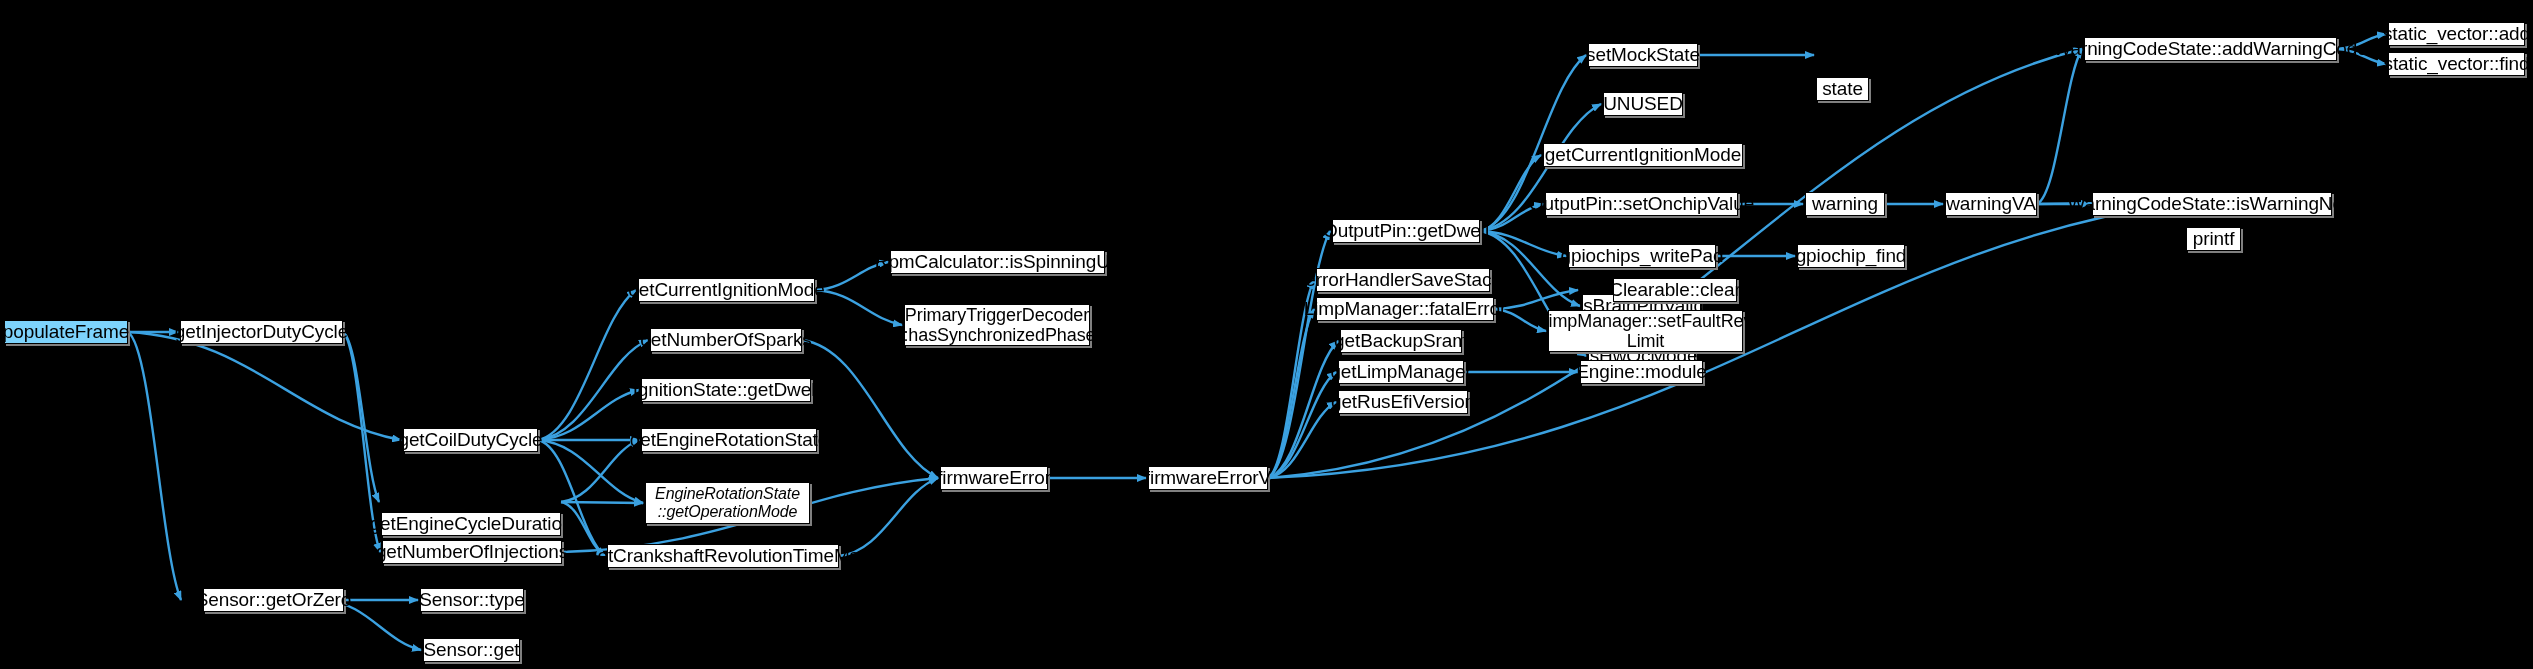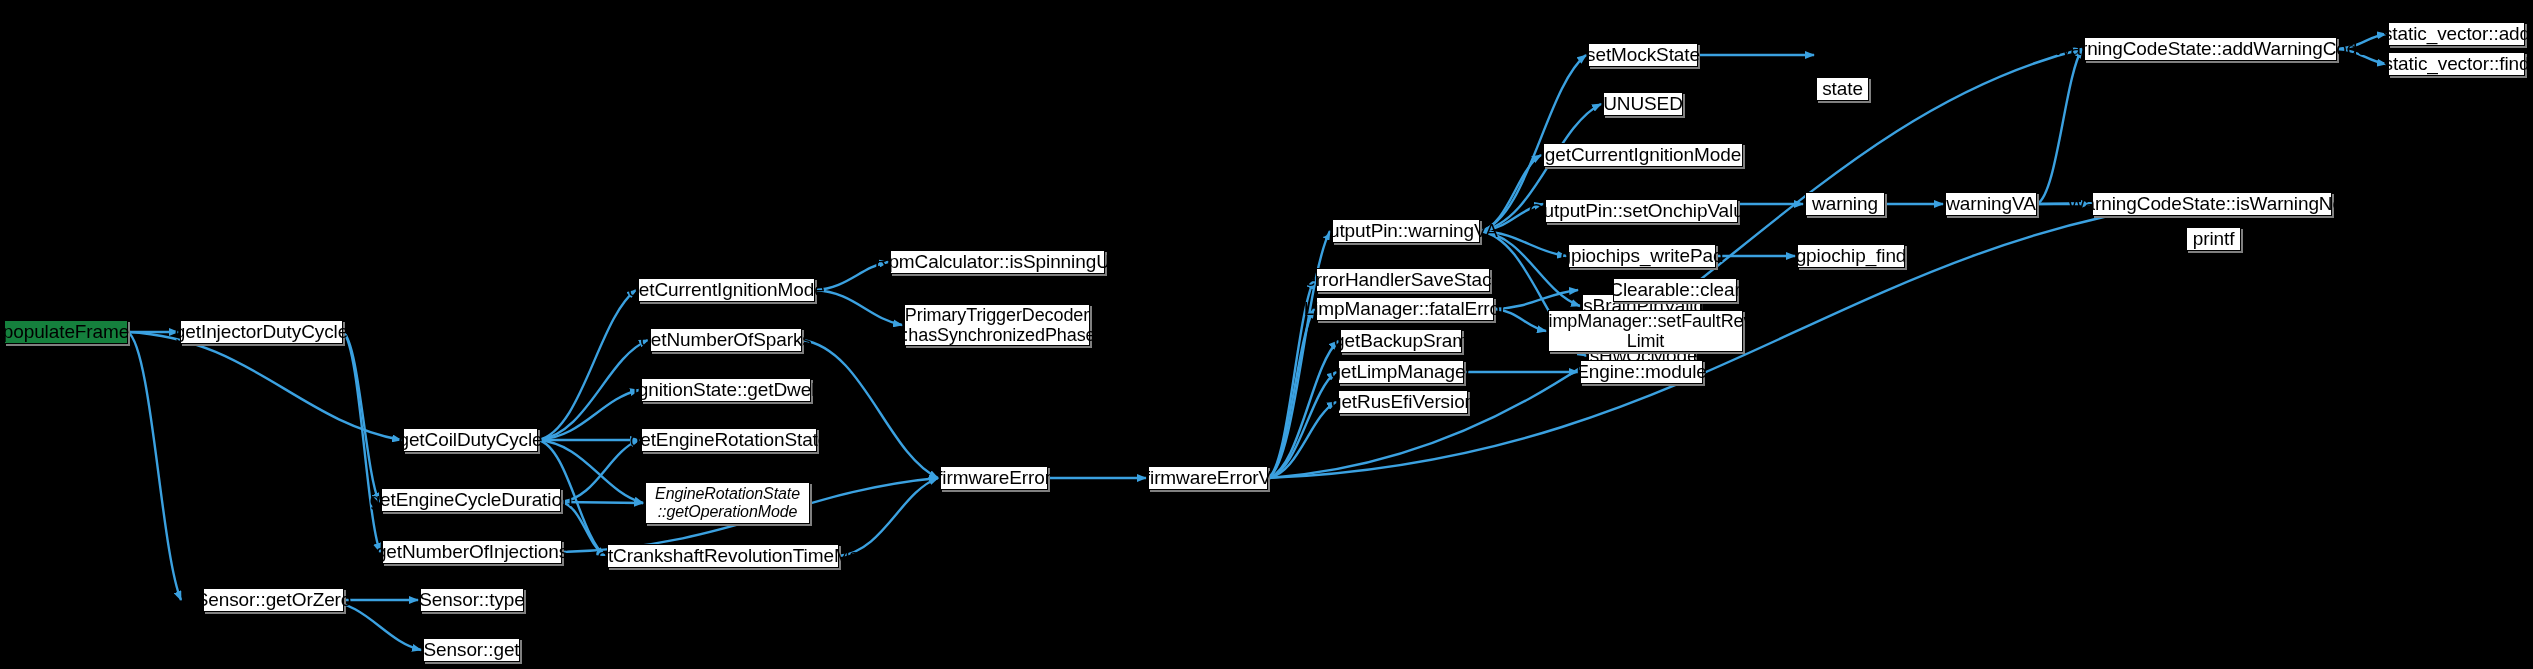--- a/index.html
+++ b/index.html
@@ -27,21 +27,21 @@
     line-height:1.18;
     display:flex;
     align-items:center;
     justify-content:center;
     text-align:center;
     white-space:pre;
     letter-spacing:-0.1px;
     padding:0 7px;
   }
   .node.root{
-    background:#15803d;
+    background:#7dd3fc;
   }
   .node.two-line{ line-height:1.12; }
 </style>
 </head>
 <body>
 
 <div id="canvas">
   <svg class="edges" xmlns="http://www.w3.org/2000/svg">
     <defs>
       <marker id="ah" markerWidth="10" markerHeight="8" refX="9" refY="4" orient="auto" markerUnits="userSpaceOnUse">
@@ -97,43 +97,43 @@
         <path d="M2337,49 C2359.05,49.9 2367.38,61.3 2386,64" fill="none" stroke="#3ba1e0" stroke-width="2.4" marker-end="url(#ah)"></path>
         <path d="M1494,309 C1531.8,307.86 1546.08,293.42 1578,290" fill="none" stroke="#3ba1e0" stroke-width="2.4" marker-end="url(#ah)"></path>
         <path d="M1494,309 C1517.4,310.32 1526.24,327.04 1546,331" fill="none" stroke="#3ba1e0" stroke-width="2.4" marker-end="url(#ah)"></path>
         <path d="M1464,372 L1578,372" fill="none" stroke="#3ba1e0" stroke-width="2.4" marker-end="url(#ah)"></path>
       </g>
   </svg>
   <div id="node-layer">
       <div class="node root" style="left: 4px; top: 320px; width: 124px; height: 24px;">populateFrame</div>
       <div class="node" style="left: 180px; top: 320px; width: 163px; height: 24px;">getInjectorDutyCycle</div>
       <div class="node" style="left: 403px; top: 428px; width: 135px; height: 24px;">getCoilDutyCycle</div>
-      <div class="node" style="left: 381px; top: 488px; width: 180px; height: 24px;">getEngineCycleDuration</div>
+      <div class="node" style="left: 381px; top: 512px; width: 180px; height: 24px;">getEngineCycleDuration</div>
       <div class="node" style="left: 382px; top: 540px; width: 180px; height: 24px;">getNumberOfInjections</div>
       <div class="node" style="left: 183px; top: 588px; width: 141px; height: 24px; margin-left: 20px;">Sensor::getOrZero</div>
       <div class="node" style="left: 420px; top: 588px; width: 104px; height: 24px;">Sensor::type</div>
       <div class="node" style="left: 423px; top: 638px; width: 97px; height: 24px;">Sensor::get</div>
       <div class="node" style="left: 638px; top: 278px; width: 177px; height: 24px;">getCurrentIgnitionMode</div>
       <div class="node" style="left: 650px; top: 328px; width: 152px; height: 24px;">getNumberOfSparks</div>
       <div class="node" style="left: 641px; top: 378px; width: 170px; height: 24px;">IgnitionState::getDwell</div>
       <div class="node" style="left: 641px; top: 428px; width: 176px; height: 24px;">getEngineRotationState</div>
       <div class="node two-line" style="left: 645px; top: 482px; width: 165px; height: 42px; font-size: 16px; font-style: italic;">EngineRotationState
 ::getOperationMode</div>
       <div class="node" style="left: 607px; top: 544px; width: 232px; height: 24px;">getCrankshaftRevolutionTimeMs</div>
       <div class="node" style="left: 890px; top: 250px; width: 215px; height: 24px;">RpmCalculator::isSpinningUp</div>
       <div class="node two-line" style="left: 904px; top: 304px; width: 186px; height: 42px; font-size: 18px;">PrimaryTriggerDecoder
 ::hasSynchronizedPhase</div>
       <div class="node" style="left: 940px; top: 466px; width: 108px; height: 24px;">firmwareError</div>
       <div class="node" style="left: 1148px; top: 466px; width: 120px; height: 24px;">firmwareErrorV</div>
-      <div class="node" style="left: 1332px; top: 219px; width: 148px; height: 24px;">OutputPin::warningVA</div>
+      <div class="node" style="left: 1332px; top: 219px; width: 148px; height: 24px;">OutputPin::getDwell</div>
       <div class="node" style="left: 1588px; top: 43px; width: 110px; height: 24px;">setMockState</div>
       <div class="node" style="left: 1816px; top: 43px; width: 53px; height: 24px; margin-top: 34px;">state</div>
       <div class="node" style="left: 1603px; top: 92px; width: 80px; height: 24px;">UNUSED</div>
       <div class="node" style="left: 1543px; top: 143px; width: 200px; height: 24px;">getCurrentIgnitionMode</div>
-      <div class="node" style="left: 1545px; top: 192px; width: 193px; height: 24px; margin-top: 7px;">OutputPin::setOnchipValue</div>
+      <div class="node" style="left: 1545px; top: 192px; width: 193px; height: 24px;">OutputPin::setOnchipValue</div>
       <div class="node" style="left: 1568px; top: 244px; width: 148px; height: 24px;">gpiochips_writePad</div>
       <div class="node" style="left: 1582px; top: 294px; width: 119px; height: 24px;">isBrainPinValid</div>
       <div class="node" style="left: 1588px; top: 344px; width: 107px; height: 24px;">isHwQcMode</div>
       <div class="node" style="left: 1805px; top: 192px; width: 80px; height: 24px;">warning</div>
       <div class="node" style="left: 1797px; top: 244px; width: 108px; height: 24px;">gpiochip_find</div>
       <div class="node" style="left: 1945px; top: 192px; width: 92px; height: 24px;">warningVA</div>
       <div class="node" style="left: 2092px; top: 192px; width: 240px; height: 24px;">WarningCodeState::isWarningNow</div>
       <div class="node" style="left: 2084px; top: 37px; width: 253px; height: 24px;">WarningCodeState::addWarningCode</div>
       <div class="node" style="left: 2388px; top: 22px; width: 137px; height: 24px;">static_vector::add</div>
       <div class="node" style="left: 2388px; top: 52px; width: 137px; height: 24px;">static_vector::find</div>

